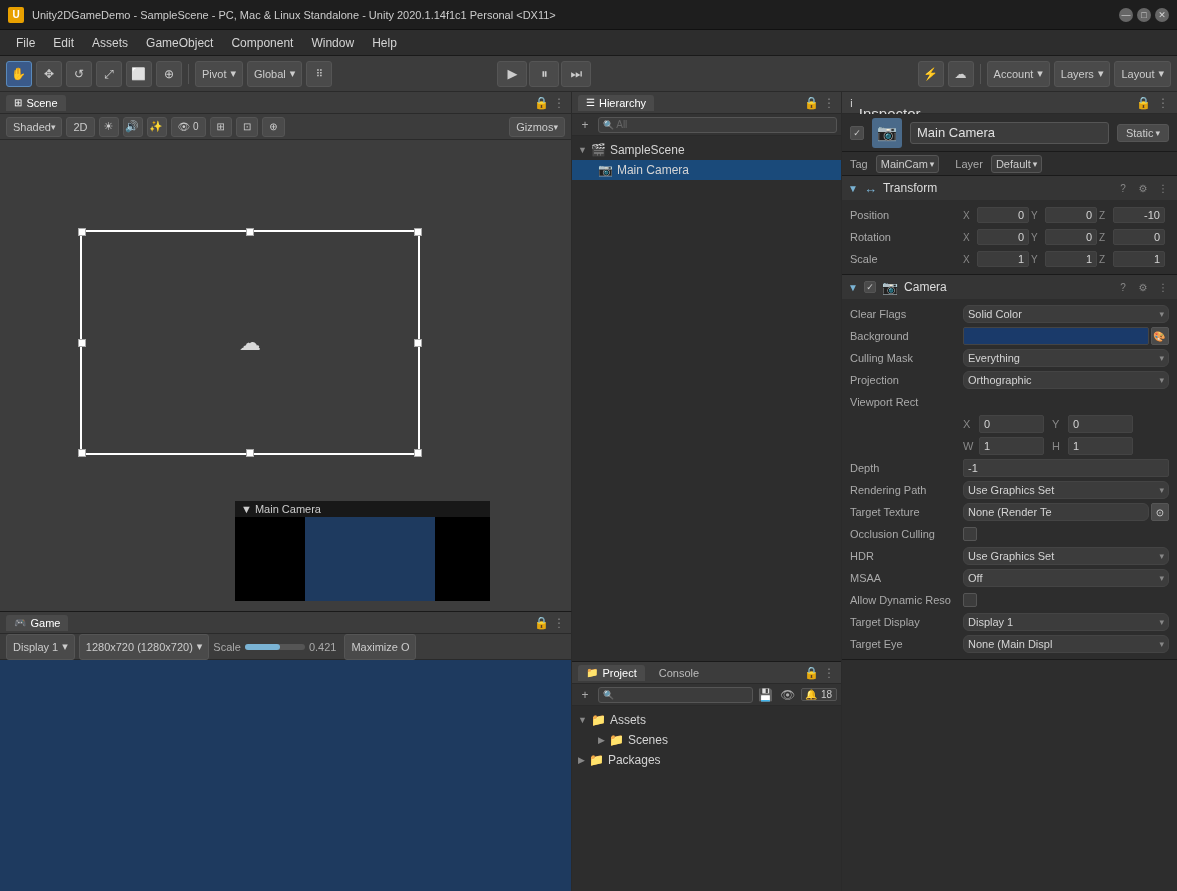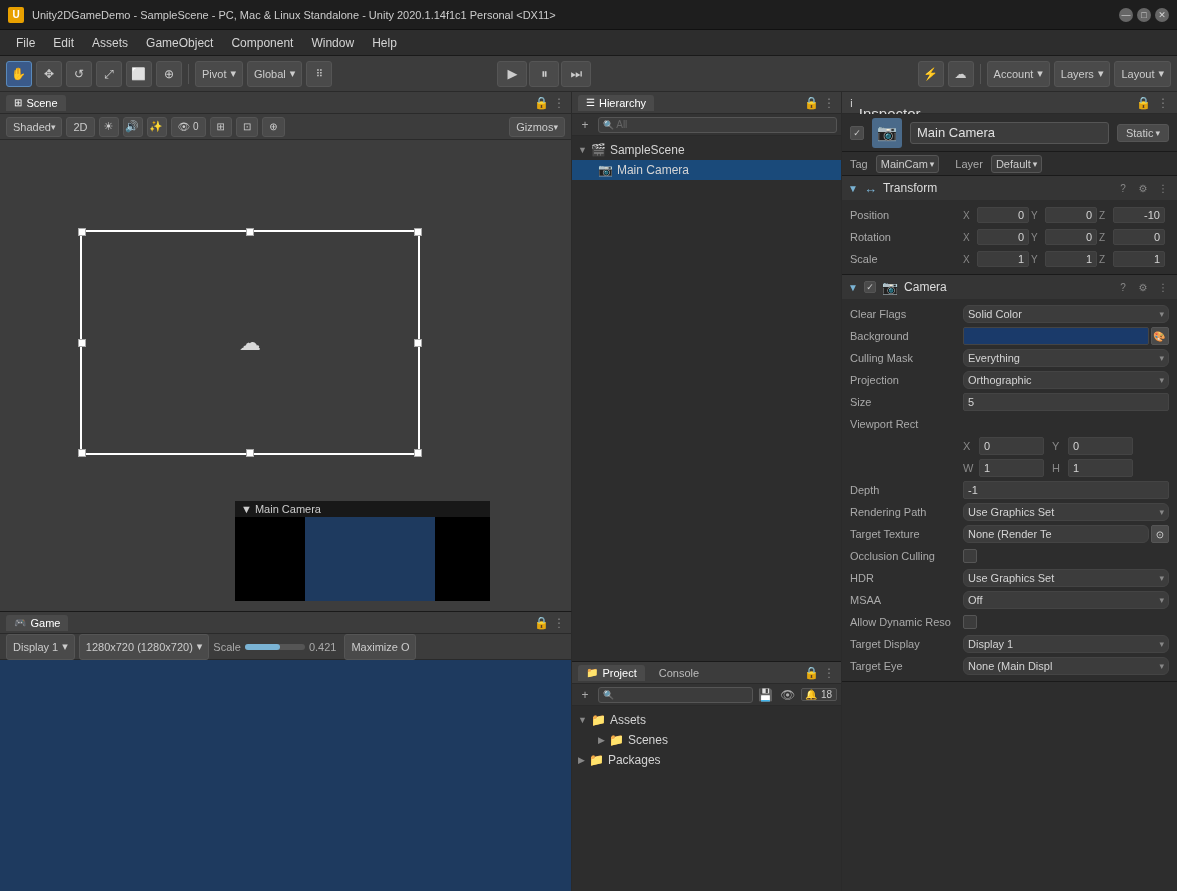--- a/index.html
+++ b/index.html
@@ -1017,24 +1017,20 @@
           </div>
 
           <div class="prop-row">
             <span class="prop-label">Projection</span>
             <div class="dropdown-input">
               <span>Orthographic</span>
               <span class="dropdown-arrow">▾</span>
             </div>
           </div>
 
-          <div class="prop-row">
-            <span class="prop-label">Size</span>
-            <input class="text-input" type="text" value="5" style="">
-          </div>
 
 
           <div class="prop-row">
             <span class="prop-label">Viewport Rect</span>
           </div>
           <div class="prop-row">
             <span class="prop-label"></span>
             <div style="display:flex;gap:8px;flex:1;">
               <div style="display:flex;align-items:center;gap:2px;">
                 <span style="font-size:11px;color:#888;width:14px;">X</span>

